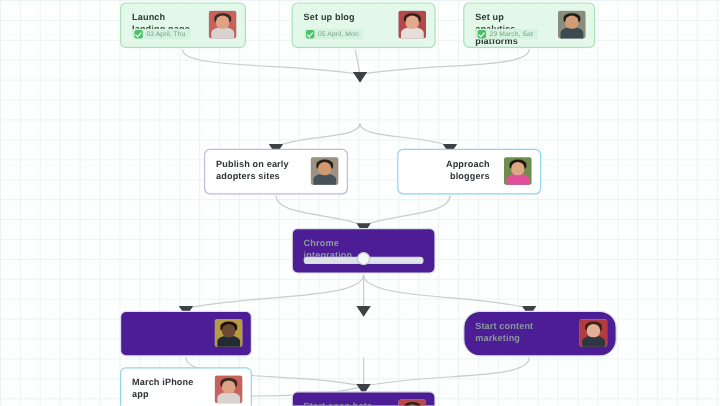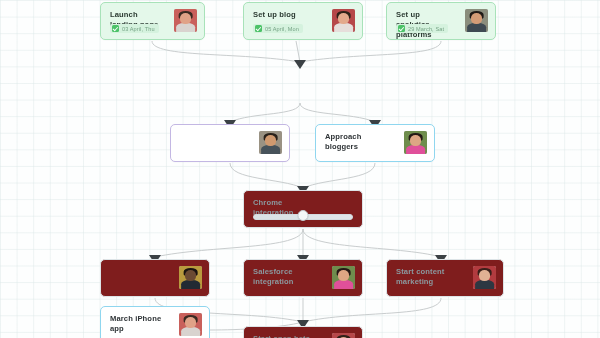--- a/index.html
+++ b/index.html
@@ -14,21 +14,21 @@
     -webkit-font-smoothing:antialiased;
   }
   #board{position:relative;width:600px;height:338px;}
   svg.links{position:absolute;left:0;top:0;width:600px;height:338px;pointer-events:none;}
   svg.links path{fill:none;stroke:#c9cdce;stroke-width:1;}
   svg.links polygon{fill:#3b4145;}
 
   .card{
     position:absolute;box-sizing:border-box;
     border-radius:5px;
-    background:#7f1d1d;border:1px solid #dde4e7;
+    background:#4c1d95;border:1px solid #dde4e7;
     padding:7px 8px 6px 9px;
     box-shadow:0 1px 0 rgba(0,0,0,.015);
   }
   .card .title{
     font-size:7.6px;font-weight:bold;color:#8b989e;
     line-height:10px;letter-spacing:.12px;
     width:calc(100% - 34px);
   }
   .card.green{background:#e4f8ea;border-color:#a8e2b9;}
   .card.green .title{color:#2c3b33;}
@@ -157,29 +157,30 @@
       <div class="head" style="background:#d39c76"></div>
     </div>
     <div class="datebadge">
       <span class="chk"></span>
       <span class="dtext">29 March, Sat</span>
     </div>
   </div>
 
 
   <div class="card purple" style="left:170px;top:124px;width:120px;height:38px;">
+    <div class="title">Publish on early adopters sites</div>
     <div class="avatar">
       <div class="sky" style="background:#9a9283"></div>
       <div class="body" style="background:#47525a"></div>
       <div class="hair" style="background:#2a211a"></div>
       <div class="head" style="background:#d0996f"></div>
     </div>
   </div>
 
-  <div class="card cyan" style="left:315px;top:124px;width:120px;height:38px;">
+  <div class="card cyan" style="left:331px;top:124px;width:120px;height:38px;text-align:right;">
     <div class="title">Approach bloggers</div>
     <div class="avatar">
       <div class="sky" style="background:#6f8d4d"></div>
       <div class="body" style="background:#e0509a"></div>
       <div class="hair" style="background:#241915"></div>
       <div class="head" style="background:#dda684"></div>
     </div>
   </div>
 
   <div class="card" style="left:243px;top:190px;width:120px;height:38px;">
@@ -194,31 +195,22 @@
 
   <div class="card" style="left:100px;top:259px;width:110px;height:38px;">
     <div class="avatar">
       <div class="sky" style="background:#b99a3e"></div>
       <div class="body" style="background:#222a33"></div>
       <div class="hair" style="background:#1a1310"></div>
       <div class="head" style="background:#6b4a33"></div>
     </div>
   </div>
 
-  <div class="card" style="left:243px;top:259px;width:120px;height:38px;">
-    <div class="title">Salesforce integration</div>
-    <div class="avatar">
-      <div class="sky" style="background:#6f8d4d"></div>
-      <div class="body" style="background:#e0509a"></div>
-      <div class="hair" style="background:#241915"></div>
-      <div class="head" style="background:#dda684"></div>
-    </div>
-  </div>
-
-  <div class="card" style="left:386px;top:259px;width:118px;height:38px;">
+
+  <div class="card" style="left:386px;top:259px;width:128px;height:38px;border-radius:14px;">
     <div class="title">Start content marketing</div>
     <div class="avatar">
       <div class="sky" style="background:#b23b3f"></div>
       <div class="body" style="background:#2d3742"></div>
       <div class="hair" style="background:#3a1f1a"></div>
       <div class="head" style="background:#e0b194"></div>
     </div>
   </div>
 
   <div class="card cyan" style="left:100px;top:306px;width:110px;height:38px;">

